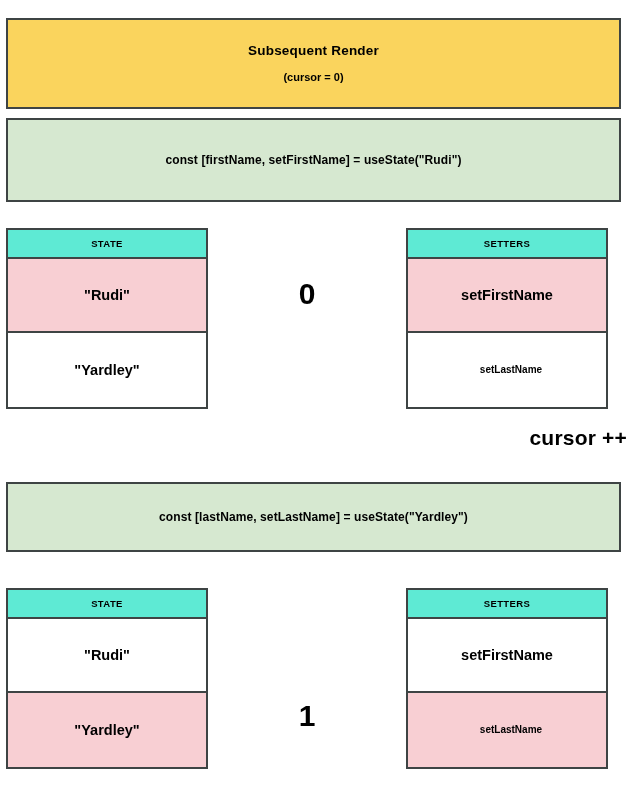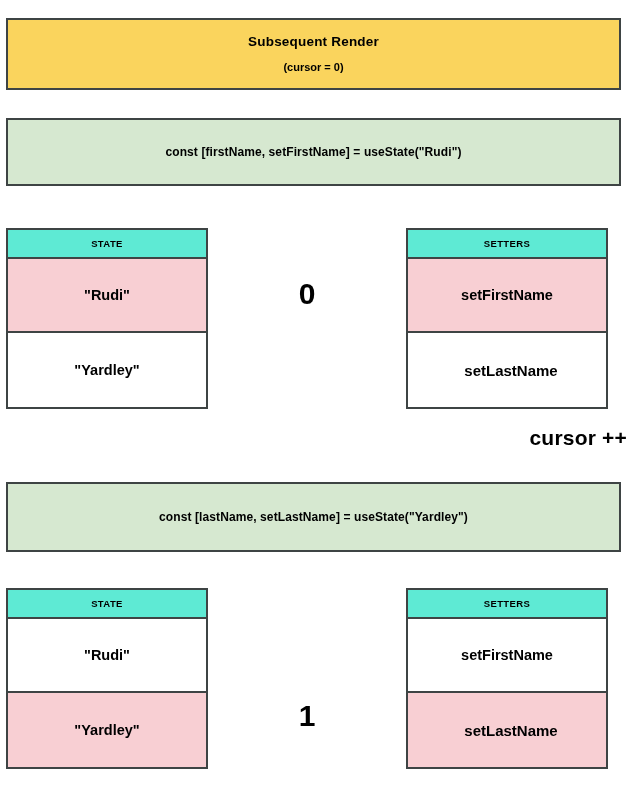--- a/index.html
+++ b/index.html
@@ -24,21 +24,21 @@
     width: 627px;
     height: 788px;
   }
 
   
   .banner {
     position: absolute;
     left: 6px;
     top: 18px;
     width: 615px;
-    height: 72px;
+    height: 91px;
     box-sizing: border-box;
     background: #fad45d;
     border: 2px solid #3e4444;
     display: flex;
     flex-direction: column;
     align-items: center;
     justify-content: center;
   }
   .banner-title {
     font-size: 13.5px;
@@ -58,21 +58,21 @@
     position: absolute;
     left: 6px;
     width: 615px;
     box-sizing: border-box;
     background: #d6e8d0;
     border: 2px solid #3e4444;
     display: flex;
     align-items: center;
     justify-content: center;
   }
-  .codebox-1 { top: 118px; height: 68px; }
+  .codebox-1 { top: 118px; height: 84px; }
   .codebox-2 { top: 482px; height: 70px; }
   .codebox-text {
     font-size: 12px;
     font-weight: bold;
     letter-spacing: 0.1px;
     line-height: 1;
   }
 
   
   .cursor-op {
@@ -133,21 +133,21 @@
   }
   .tbl-cell.divider { border-bottom: 2px solid #3e4444; }
   .tbl-cell.hl { background: #f8cfd3; }
 
   .cell-text {
     font-size: 14.5px;
     font-weight: bold;
     line-height: 1;
   }
   .cell-text.small {
-    font-size: 15px;
+    font-size: 10px;
     font-weight: bold;
     margin-left: 8px;
   }
 
   
   .cursor-num {
     position: absolute;
     left: 208px;
     width: 198px;
     text-align: center;

